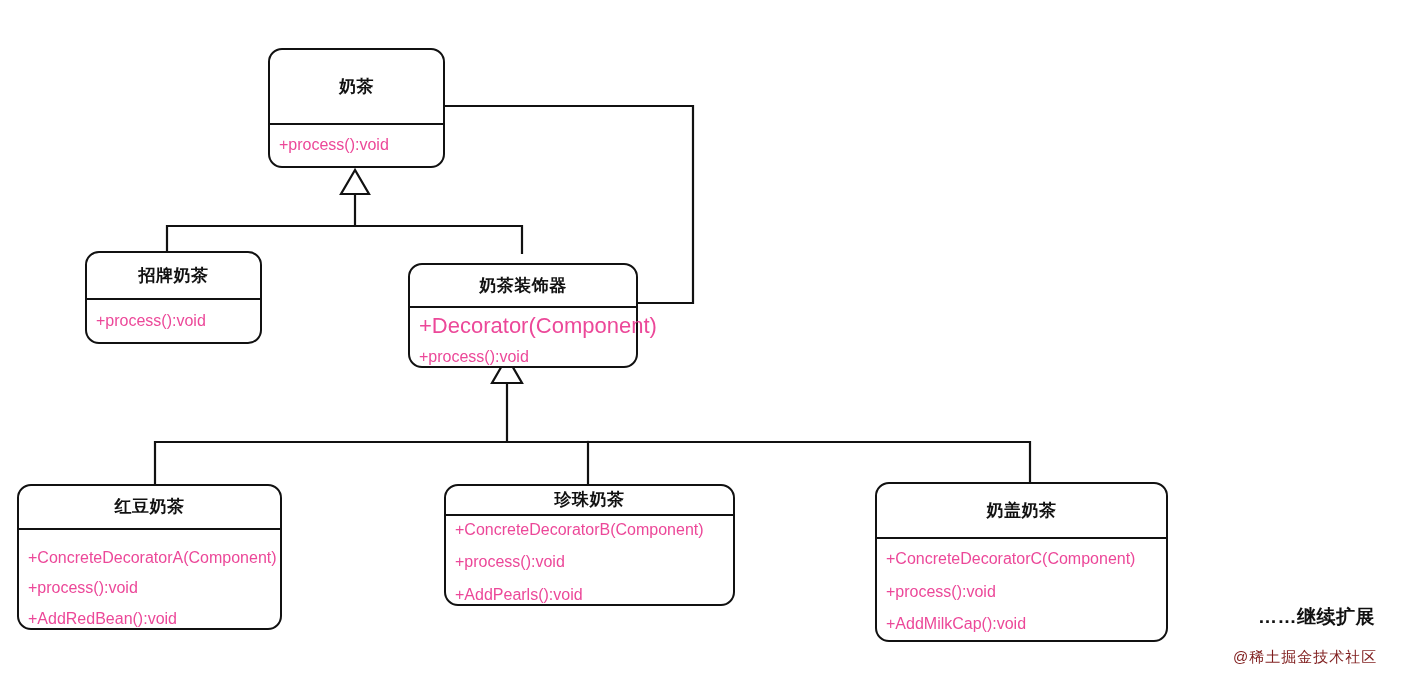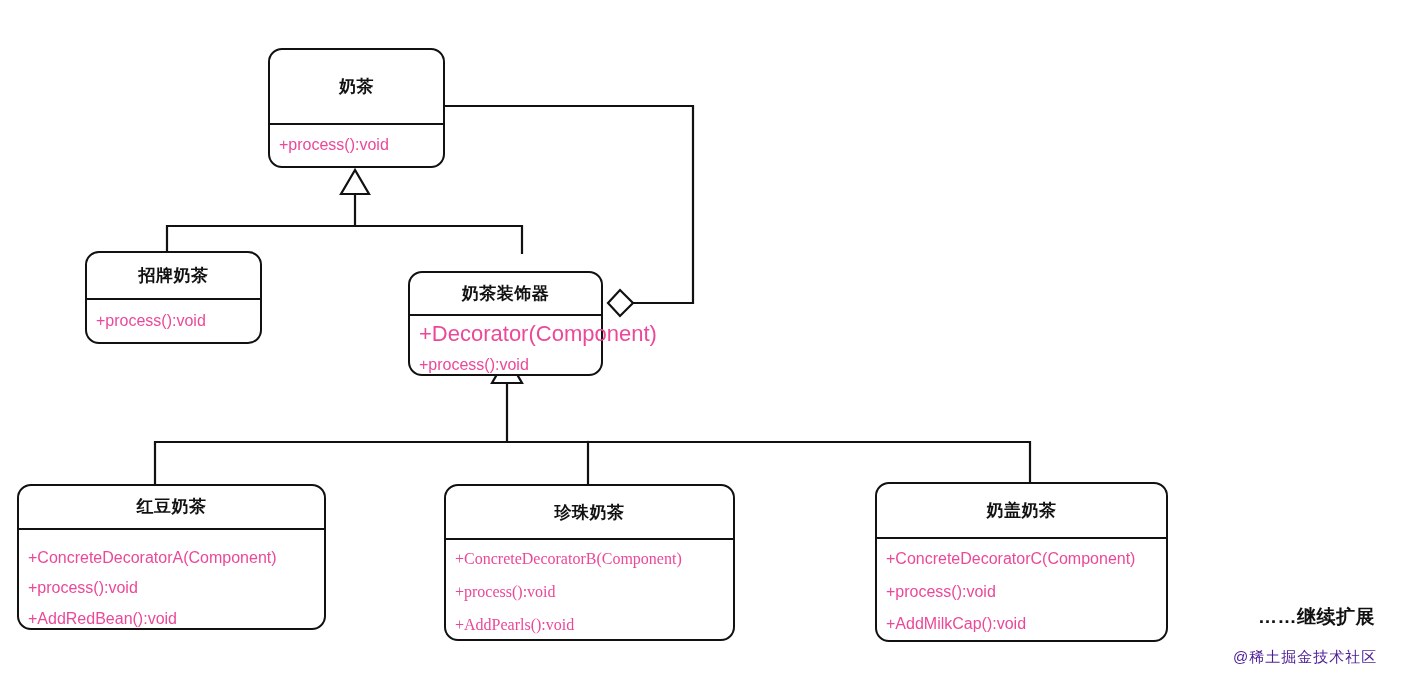--- a/index.html
+++ b/index.html
@@ -63,21 +63,21 @@
   }
   .note-text {
     position: absolute;
     font-weight: bold;
     color: #111111;
     white-space: nowrap;
     letter-spacing: 0.5px;
   }
   .watermark {
     position: absolute;
-    color: #4c1d95;
+    color: #7f1d1d;
     white-space: nowrap;
     letter-spacing: 1px;
   }
 </style>
 </head>
 <body>
 
 <div id="canvas">
 
   <svg id="wires" viewBox="0 0 1417 680" width="1417" height="680">
@@ -111,40 +111,40 @@
   </div>
 
   <div class="uml-class" style="left:85px; top:243px; width:177px; height:93px;">
     <div class="uml-title" style="height:45px; font-size:17px;">招牌奶茶</div>
     <div class="uml-divider"></div>
     <div class="uml-members">
       <div class="uml-member" style="font-size:16px;">+process():void</div>
     </div>
   </div>
 
-  <div class="uml-class" style="left:408px; top:263px; width:195px; height:105px;">
+  <div class="uml-class" style="left:408px; top:255px; width:230px; height:105px;">
     <div class="uml-title" style="height:43px; font-size:17px;">奶茶装饰器</div>
     <div class="uml-divider"></div>
     <div class="uml-members" style="gap:12px; padding-top:6px;">
       <div class="uml-member" style="font-size:22px;">+Decorator(Component)</div>
       <div class="uml-member" style="font-size:16px;">+process():void</div>
     </div>
   </div>
 
-  <div class="uml-class" style="left:17px; top:476px; width:309px; height:146px;">
+  <div class="uml-class" style="left:17px; top:476px; width:265px; height:146px;">
     <div class="uml-title" style="height:50px; font-size:17px;">红豆奶茶</div>
     <div class="uml-divider"></div>
     <div class="uml-members" style="gap:14px; padding-top:20px;">
       <div class="uml-member" style="font-size:16px;">+ConcreteDecoratorA(Component)</div>
       <div class="uml-member" style="font-size:16px;">+process():void</div>
       <div class="uml-member" style="font-size:16px;">+AddRedBean():void</div>
     </div>
   </div>
 
-  <div class="uml-class" style="left:444px; top:476px; width:291px; height:157px;font-family:Liberation Serif, serif;">
+  <div class="uml-class" style="left:444px; top:476px; width:291px; height:122px;">
     <div class="uml-title" style="height:52px; font-size:17px;">珍珠奶茶</div>
     <div class="uml-divider"></div>
     <div class="uml-members" style="gap:16px; padding-top:6px;">
       <div class="uml-member" style="font-size:16px;">+ConcreteDecoratorB(Component)</div>
       <div class="uml-member" style="font-size:16px;">+process():void</div>
       <div class="uml-member" style="font-size:16px;">+AddPearls():void</div>
     </div>
   </div>
 
   <div class="uml-class" style="left:875px; top:474px; width:293px; height:160px;">

